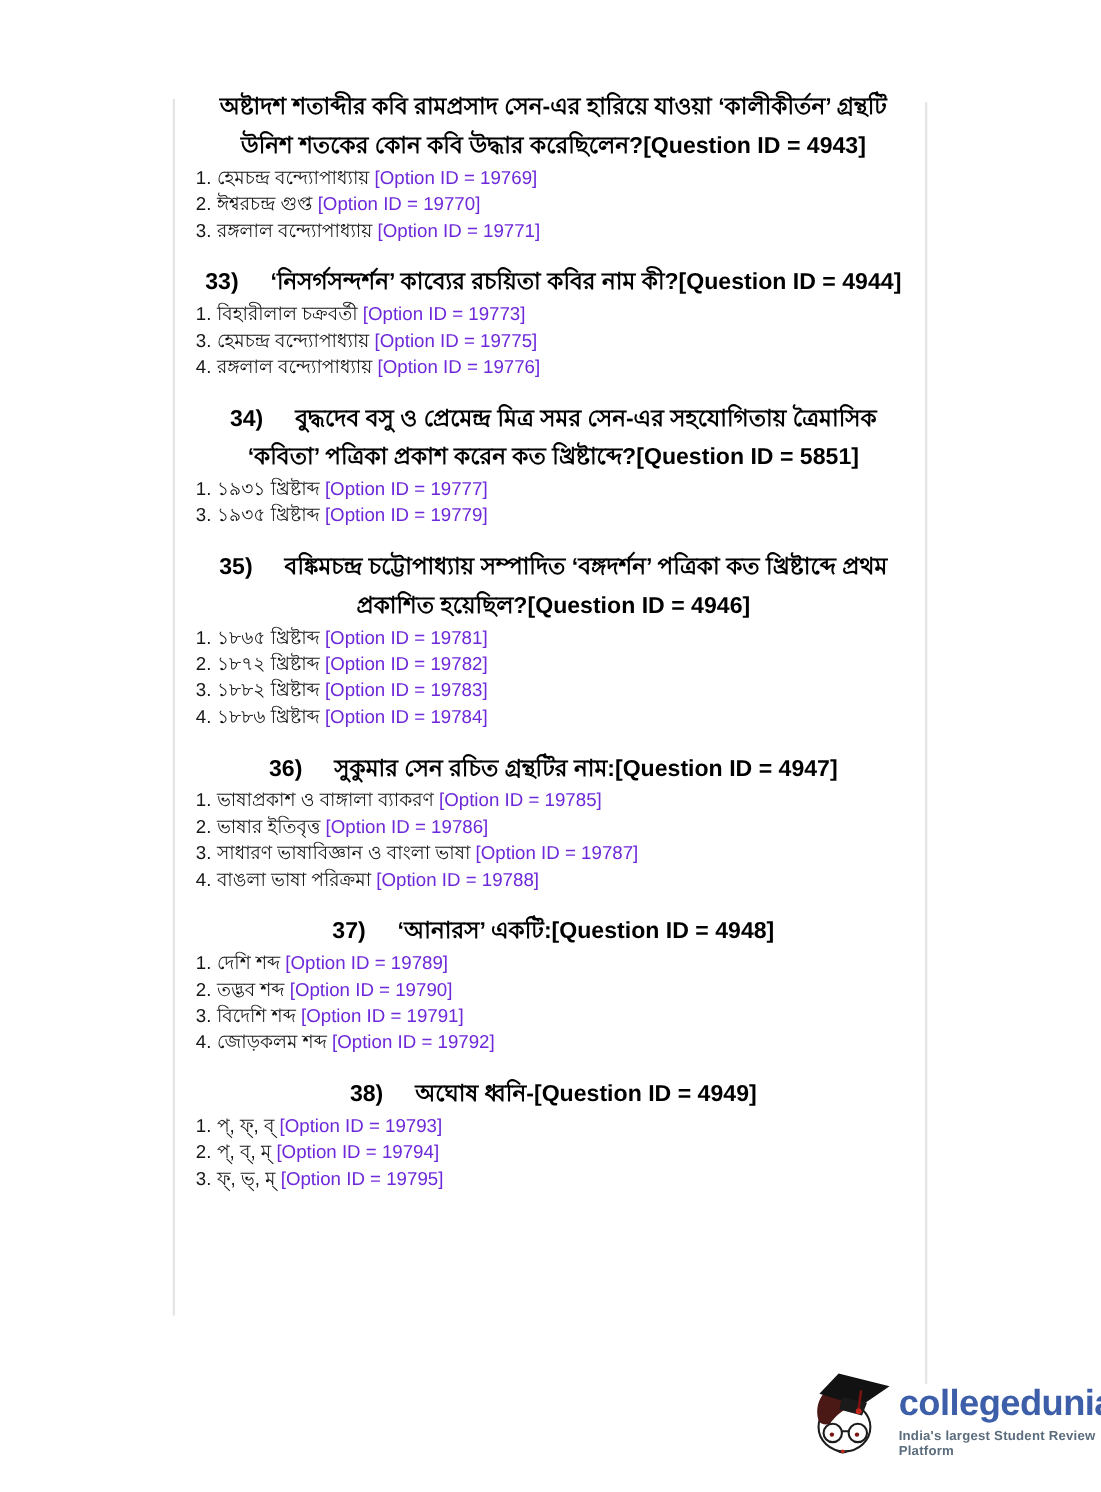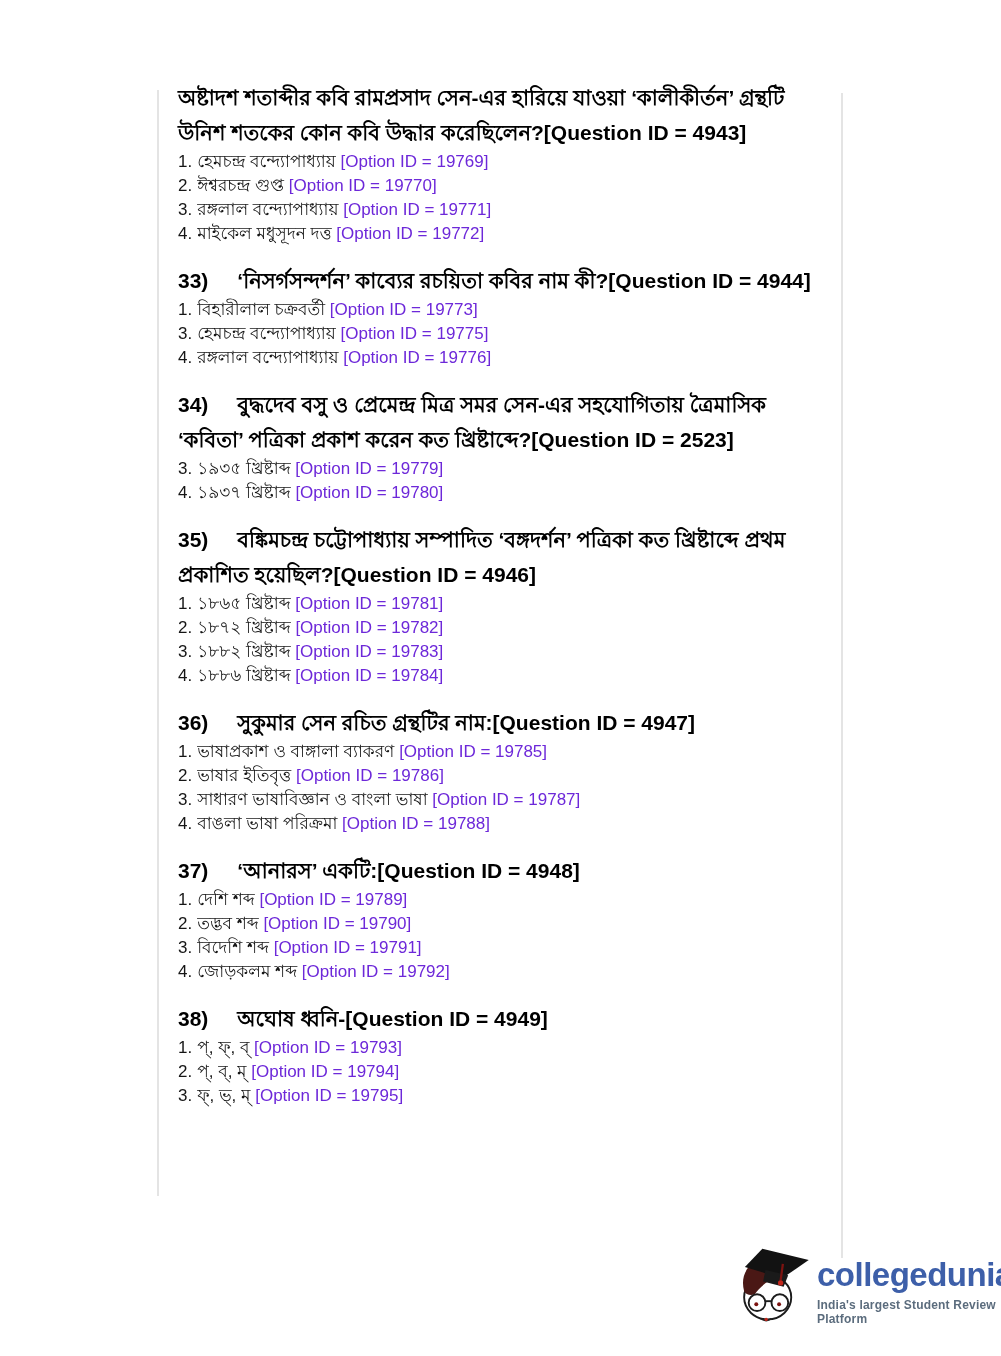--- a/index.html
+++ b/index.html
@@ -9,21 +9,21 @@
     overflow:hidden;
   }
   .vrule{position:absolute;width:2px;background:#e4e4e4}
   #rule-left{left:157px;top:90px;height:1106px}
   #rule-right{left:841px;top:93px;height:1165px}
 
   .content{position:absolute;left:178px;top:80px;width:650px}
   .q{margin:0 0 17px 0}
   .q-title{
     margin:0;font-weight:bold;color:#000;
-    font-size:21px;line-height:35px;letter-spacing:0;
+    font-size:21px;line-height:35px;letter-spacing:0;text-align:center;
   }
   .q-num:not(:empty){margin-right:29px}
   .opt{font-size:17px;line-height:24px;color:#151515;white-space:nowrap}
   .opt .opt-num{margin-right:5px}
   .opt .opt-id{color:#6d28d9}
 
   .logo{position:absolute;left:735px;top:1246px;display:flex;align-items:flex-start}
   .mascot{flex:0 0 auto}
   .logo-text{margin-left:6px;padding-top:12px}
   .brand-row{display:flex;align-items:flex-start;line-height:1}
@@ -36,34 +36,33 @@
 <div class="vrule" id="rule-left"></div>
 <div class="vrule" id="rule-right"></div>
 
 <div class="content">
 
   <section class="q">
     <p class="q-title"><span class="q-num"></span><span>অষ্টাদশ শতাব্দীর কবি রামপ্রসাদ সেন-এর হারিয়ে যাওয়া ‘কালীকীর্তন’ গ্রন্থটি উনিশ শতকের কোন কবি উদ্ধার করেছিলেন?</span><span class="q-id">[Question ID = 4943]</span></p>
     <div class="opt"><span class="opt-num">1.</span><span>হেমচন্দ্র বন্দ্যোপাধ্যায়</span> <span class="opt-id">[Option ID = 19769]</span></div>
     <div class="opt"><span class="opt-num">2.</span><span>ঈশ্বরচন্দ্র গুপ্ত</span> <span class="opt-id">[Option ID = 19770]</span></div>
     <div class="opt"><span class="opt-num">3.</span><span>রঙ্গলাল বন্দ্যোপাধ্যায়</span> <span class="opt-id">[Option ID = 19771]</span></div>
-    <div class="opt"><span class="opt-num">4.</span><span>মাইকেল মধুসূদন দত্ত</span> <span class="opt-id">[Option ID = 19772]</span></div>
   </section>
 
   <section class="q">
     <p class="q-title"><span class="q-num">33)</span><span>‘নিসর্গসন্দর্শন’ কাব্যের রচয়িতা কবির নাম কী?</span><span class="q-id">[Question ID = 4944]</span></p>
     <div class="opt"><span class="opt-num">1.</span><span>বিহারীলাল চক্রবর্তী</span> <span class="opt-id">[Option ID = 19773]</span></div>
     <div class="opt"><span class="opt-num">3.</span><span>হেমচন্দ্র বন্দ্যোপাধ্যায়</span> <span class="opt-id">[Option ID = 19775]</span></div>
     <div class="opt"><span class="opt-num">4.</span><span>রঙ্গলাল বন্দ্যোপাধ্যায়</span> <span class="opt-id">[Option ID = 19776]</span></div>
   </section>
 
   <section class="q">
-    <p class="q-title"><span class="q-num">34)</span><span>বুদ্ধদেব বসু ও প্রেমেন্দ্র মিত্র সমর সেন-এর সহযোগিতায় ত্রৈমাসিক ‘কবিতা’ পত্রিকা প্রকাশ করেন কত খ্রিষ্টাব্দে?</span><span class="q-id">[Question ID = 2523]</span></p>
+    <p class="q-title"><span class="q-num">34)</span><span>বুদ্ধদেব বসু ও প্রেমেন্দ্র মিত্র সমর সেন-এর সহযোগিতায় ত্রৈমাসিক ‘কবিতা’ পত্রিকা প্রকাশ করেন কত খ্রিষ্টাব্দে?</span><span class="q-id">[Question ID = 5851]</span></p>
+    <div class="opt"><span class="opt-num">1.</span><span>১৯৩১ খ্রিষ্টাব্দ</span> <span class="opt-id">[Option ID = 19777]</span></div>
     <div class="opt"><span class="opt-num">3.</span><span>১৯৩৫ খ্রিষ্টাব্দ</span> <span class="opt-id">[Option ID = 19779]</span></div>
-    <div class="opt"><span class="opt-num">4.</span><span>১৯৩৭ খ্রিষ্টাব্দ</span> <span class="opt-id">[Option ID = 19780]</span></div>
   </section>
 
   <section class="q">
     <p class="q-title"><span class="q-num">35)</span><span>বঙ্কিমচন্দ্র চট্টোপাধ্যায় সম্পাদিত ‘বঙ্গদর্শন’ পত্রিকা কত খ্রিষ্টাব্দে প্রথম প্রকাশিত হয়েছিল?</span><span class="q-id">[Question ID = 4946]</span></p>
     <div class="opt"><span class="opt-num">1.</span><span>১৮৬৫ খ্রিষ্টাব্দ</span> <span class="opt-id">[Option ID = 19781]</span></div>
     <div class="opt"><span class="opt-num">2.</span><span>১৮৭২ খ্রিষ্টাব্দ</span> <span class="opt-id">[Option ID = 19782]</span></div>
     <div class="opt"><span class="opt-num">3.</span><span>১৮৮২ খ্রিষ্টাব্দ</span> <span class="opt-id">[Option ID = 19783]</span></div>
     <div class="opt"><span class="opt-num">4.</span><span>১৮৮৬ খ্রিষ্টাব্দ</span> <span class="opt-id">[Option ID = 19784]</span></div>
   </section>
 

